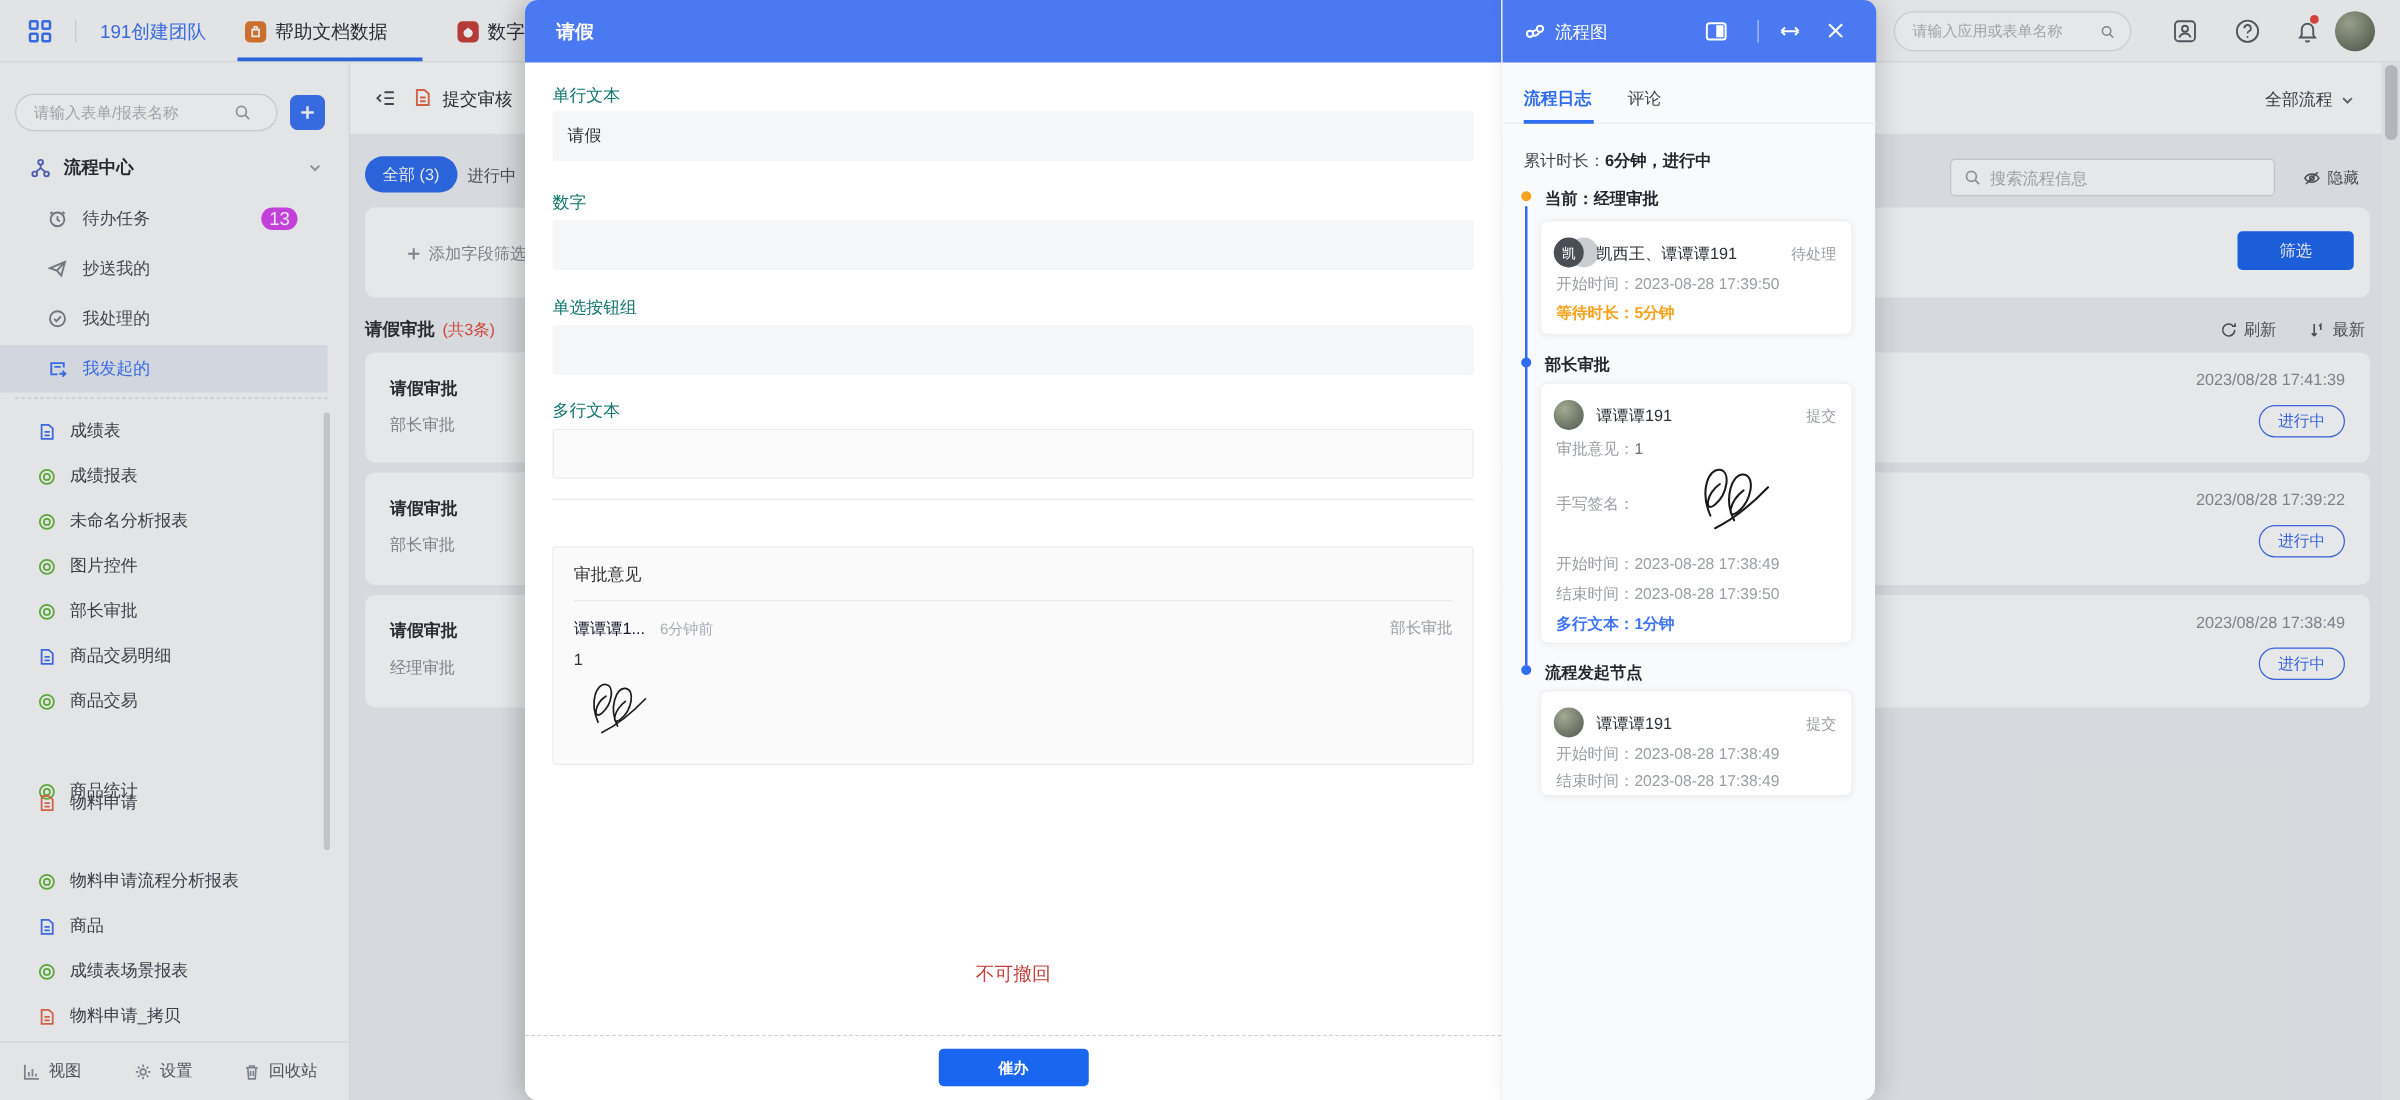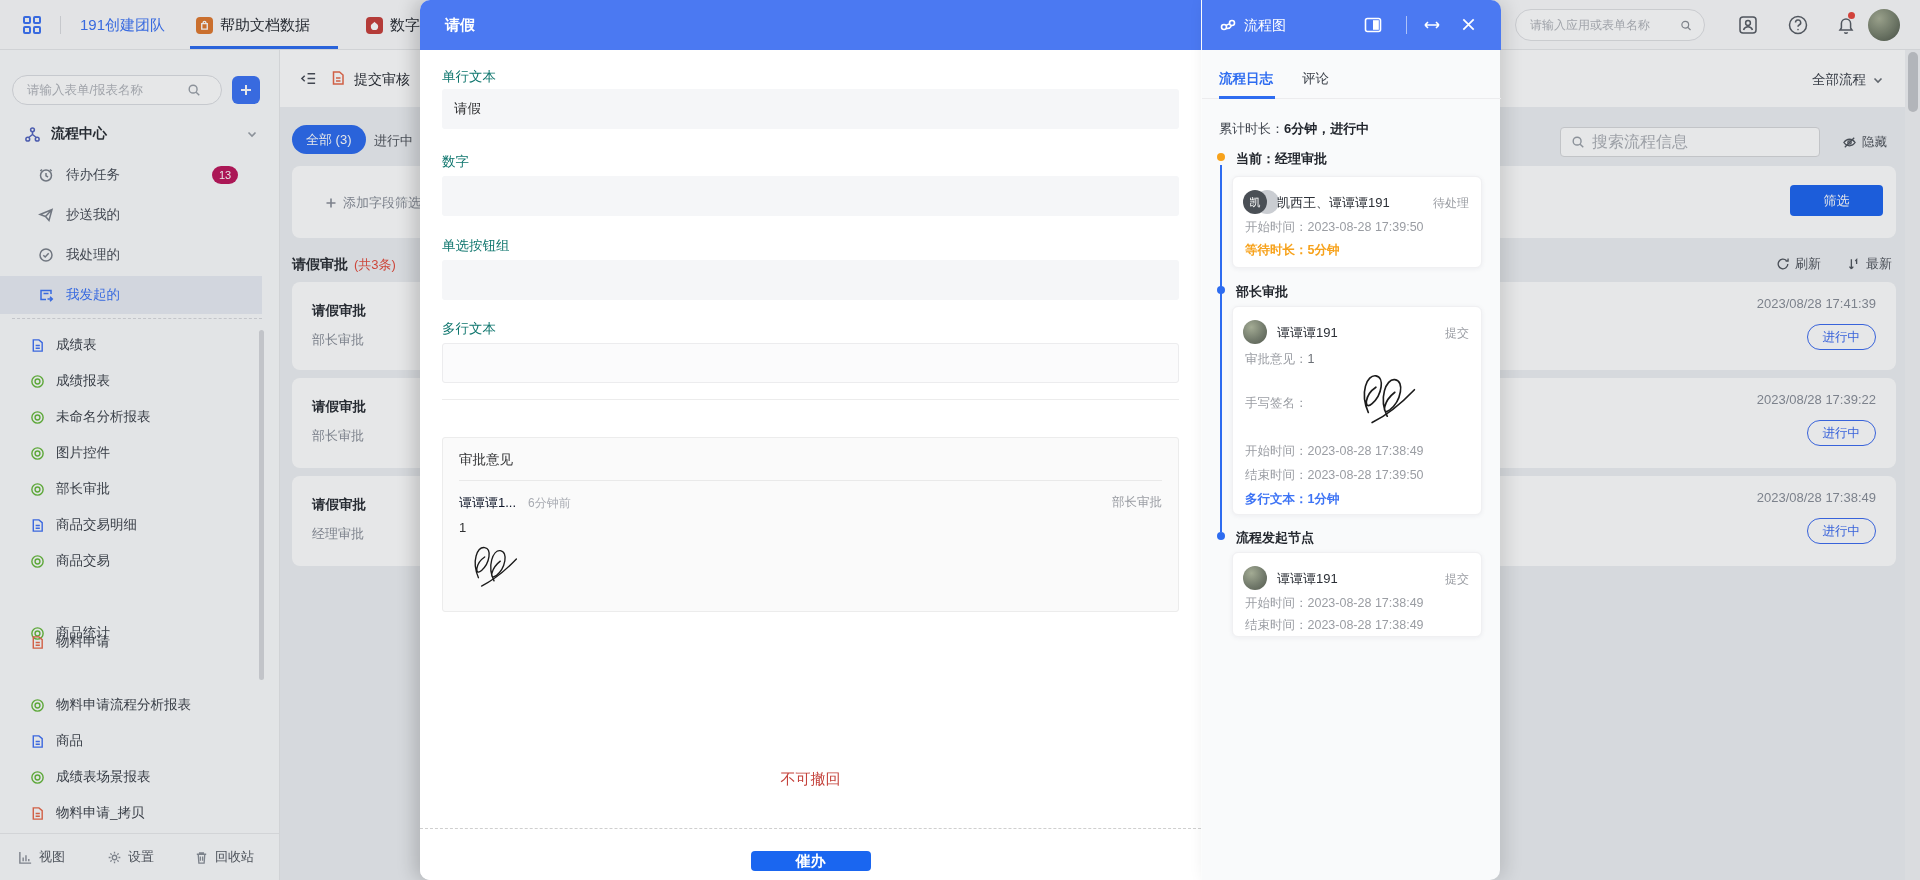--- a/index.html
+++ b/index.html
@@ -35,21 +35,21 @@
   .sb-add { position:absolute; left:232px; top:26px; width:28px; height:28px; border-radius:6px; background:#3e74f5; color:#fff; display:flex; align-items:center; justify-content:center; }
   .sb-section { position:absolute; left:0; top:68px; width:280px; height:32px; display:flex; align-items:center; }
   .sb-section .ico { margin-left:24px; color:#5566c0; }
   .sb-section .lbl { margin-left:10px; font-size:14px; font-weight:bold; color:#2b2f36; }
   .sb-section .chev { position:absolute; right:22px; color:#9aa0a8; }
   .sb-item { position:absolute; left:0; width:262px; height:38px; display:flex; align-items:center; font-size:13.5px; color:#4a4f59; }
   .sb-item .ico { margin-left:38px; color:#7c828c; }
   .sb-item .lbl { margin-left:12px; }
   .sb-item.sel { background:#e9edf4; color:#3e74f5; }
   .sb-item.sel .ico { color:#3e74f5; }
-  .sb-badge { position:absolute; right:24px; min-width:26px; height:18px; background:#be185d; border-radius:9px; color:#fff; font-size:11px; display:flex; align-items:center; justify-content:center; padding:4px 6px; }
+  .sb-badge { position:absolute; right:24px; min-width:26px; height:18px; background:#d946ef; border-radius:9px; color:#fff; font-size:15px; display:flex; align-items:center; justify-content:center; padding:4px 6px; }
   .sb-dash { position:absolute; left:12px; top:268px; width:250px; border-top:1px dashed #d9dade; }
   .form-item { position:absolute; left:0; width:262px; height:36px; display:flex; align-items:center; font-size:13.5px; color:#3f444d; }
   .form-item .ico { margin-left:30px; }
   .form-item .lbl { margin-left:11px; }
   .ico-doc-blue { color:#4272f5; } .ico-doc-orange { color:#e8694b; } .ico-ring { color:#67b93d; }
   .sb-thumb { position:absolute; left:259px; top:280px; width:5px; height:350px; background:#d7d9dd; border-radius:3px; }
   .sb-footer { position:absolute; left:0; bottom:0; width:279px; height:47px; border-top:1px solid #e9eaec; background:#fbfcfd; display:flex; align-items:center; font-size:13px; color:#565b63; }
   .sb-footer .fitem { display:flex; align-items:center; gap:6px; }
   .sb-footer .f1 { margin-left:18px; } .sb-footer .f2 { margin-left:42px;text-align:right; } .sb-footer .f3 { margin-left:40px; }
   .sb-footer .ico { color:#8a8f98; }
@@ -58,21 +58,21 @@
   .content { position:absolute; left:280px; top:50px; width:1640px; height:830px; background:#eef0f3; z-index:1; }
   .band-toolbar { position:absolute; left:0; top:0; width:1640px; height:57px; background:#fff; }
   .ct-collapse { position:absolute; left:20px; top:20px; color:#4a4f59; }
   .ct-docico { position:absolute; left:50px; top:20px; color:#e8694b; }
   .ct-title { position:absolute; left:74px; top:21px; font-size:14px; color:#2b2f36; }
   .ct-flowfilter { position:absolute; right:36px; top:21px; font-size:13.5px; color:#3f444d; display:flex; gap:6px; align-items:center; }
   .ct-flowfilter .chev { color:#6b7077; }
   .ct-pill-all { position:absolute; left:12px; top:75px; height:29px; background:#2e6cf0; color:#fff; font-size:13px; border-radius:15px; display:flex; align-items:center; padding:0 14px; }
   .ct-tab2 { position:absolute; left:94px; top:82px; font-size:13px; color:#50555d; }
   .ct-search { position:absolute; left:1280px; top:77px; width:260px; height:30px; background:#fff; border:1px solid #d7d8db; border-radius:4px; display:flex; align-items:center; padding:0 10px; gap:7px; color:#9aa0a8; }
-  .ct-search input { border:none; outline:none; background:transparent; width:200px; font-size:16px; color:#555;font-family:Liberation Serif, serif; }
+  .ct-search input { border:none; outline:none; background:transparent; width:200px; font-size:13px; color:#555; }
   .ct-search input::placeholder { color:#aeb1b7; }
   .ct-hide { position:absolute; left:1562px; top:84px; font-size:12.5px; color:#50555d; display:flex; align-items:center; gap:5px; }
   .filter-card { position:absolute; left:12px; top:116px; width:1604px; height:72px; background:#fff; border-radius:8px; }
   .fc-add { position:absolute; left:33px; top:28px; font-size:13px; color:#8a8f99; display:flex; align-items:center; gap:6px; }
   .fc-btn { position:absolute; right:13px; top:19px; width:93px; height:31px; background:#1f66f0; border:none; color:#fff; font-size:13px; border-radius:4px; }
   .list-header { position:absolute; left:12px; top:205px; width:1604px; height:20px; }
   .lh-title { font-size:14px; font-weight:bold; color:#2b2f36; }
   .lh-count { font-size:13px; color:#e34d3f; margin-left:6px; }
   .lh-right { position:absolute; right:4px; top:0; display:flex; gap:26px; font-size:13px; color:#50555d; }
   .lh-right .it { display:flex; align-items:center; gap:5px; }
@@ -98,21 +98,21 @@
   .opinion { position:absolute; left:22px; top:437px; width:737px; height:175px; background:#fafafa; border:1px solid #ececec; border-radius:3px; }
   .op-title { position:absolute; left:16px; top:13px; font-size:13.5px; color:#303133; }
   .op-div { position:absolute; left:16px; right:16px; top:42px; border-top:1px solid #e9e9e9; }
   .op-author { position:absolute; left:16px; top:56px; font-size:13px; color:#0f172a; }
   .op-time { position:absolute; left:85px; top:57px; font-size:12px; color:#a8abb2; }
   .op-node { position:absolute; right:16px; top:56px; font-size:12.5px; color:#9a9da3; }
   .op-content { position:absolute; left:16px; top:82px; font-size:13px; color:#303133; }
   .op-sign { position:absolute; left:24px; top:96px; }
   .m-warning { position:absolute; left:0; top:770px; width:781px; text-align:center; font-size:15px; color:#c4423b; }
   .m-footer { position:absolute; left:0; top:828px; width:781px; height:52px; border-top:1px dashed #cfcfcf; background:#fff; border-radius:0 0 0 10px; }
-  .m-btn { position:absolute; left:50%; margin-left:-60px; top:10px; width:120px; height:20px; background:#1a66f0; border:none; border-radius:4px; color:#fff; font-size:15px; font-weight:bold;margin-top:12px; }
+  .m-btn { position:absolute; left:50%; margin-left:-60px; top:10px; width:120px; height:30px; background:#1a66f0; border:none; border-radius:4px; color:#fff; font-size:12px; font-weight:bold; }
 
   
   .panel { position:absolute; left:1201px; top:0; width:299px; height:880px; background:#f9fafb; z-index:3; border-radius:0 10px 10px 0; border-left:1px solid rgba(255,255,255,0.4); box-shadow:6px 0 18px rgba(0,0,0,0.12); }
   .panel-header { position:absolute; left:0; top:0; width:299px; height:50px; background:#4b79f2; border-radius:0 10px 0 0; color:#fff; }
   .ph-flowico { position:absolute; left:17px; top:16px; }
   .ph-title { position:absolute; left:42px; top:17px; font-size:14px; }
   .ph-ic { position:absolute; top:16px; color:#fff; }
   .ph-sep { position:absolute; left:204px; top:16px; width:1px; height:18px; background:rgba(255,255,255,0.55); }
   .panel-body { position:absolute; left:0; top:50px; width:299px; height:830px; }
   .pt-tab1 { position:absolute; left:17px; top:20px; font-size:13.5px; font-weight:bold; color:#2e6cf0; }

